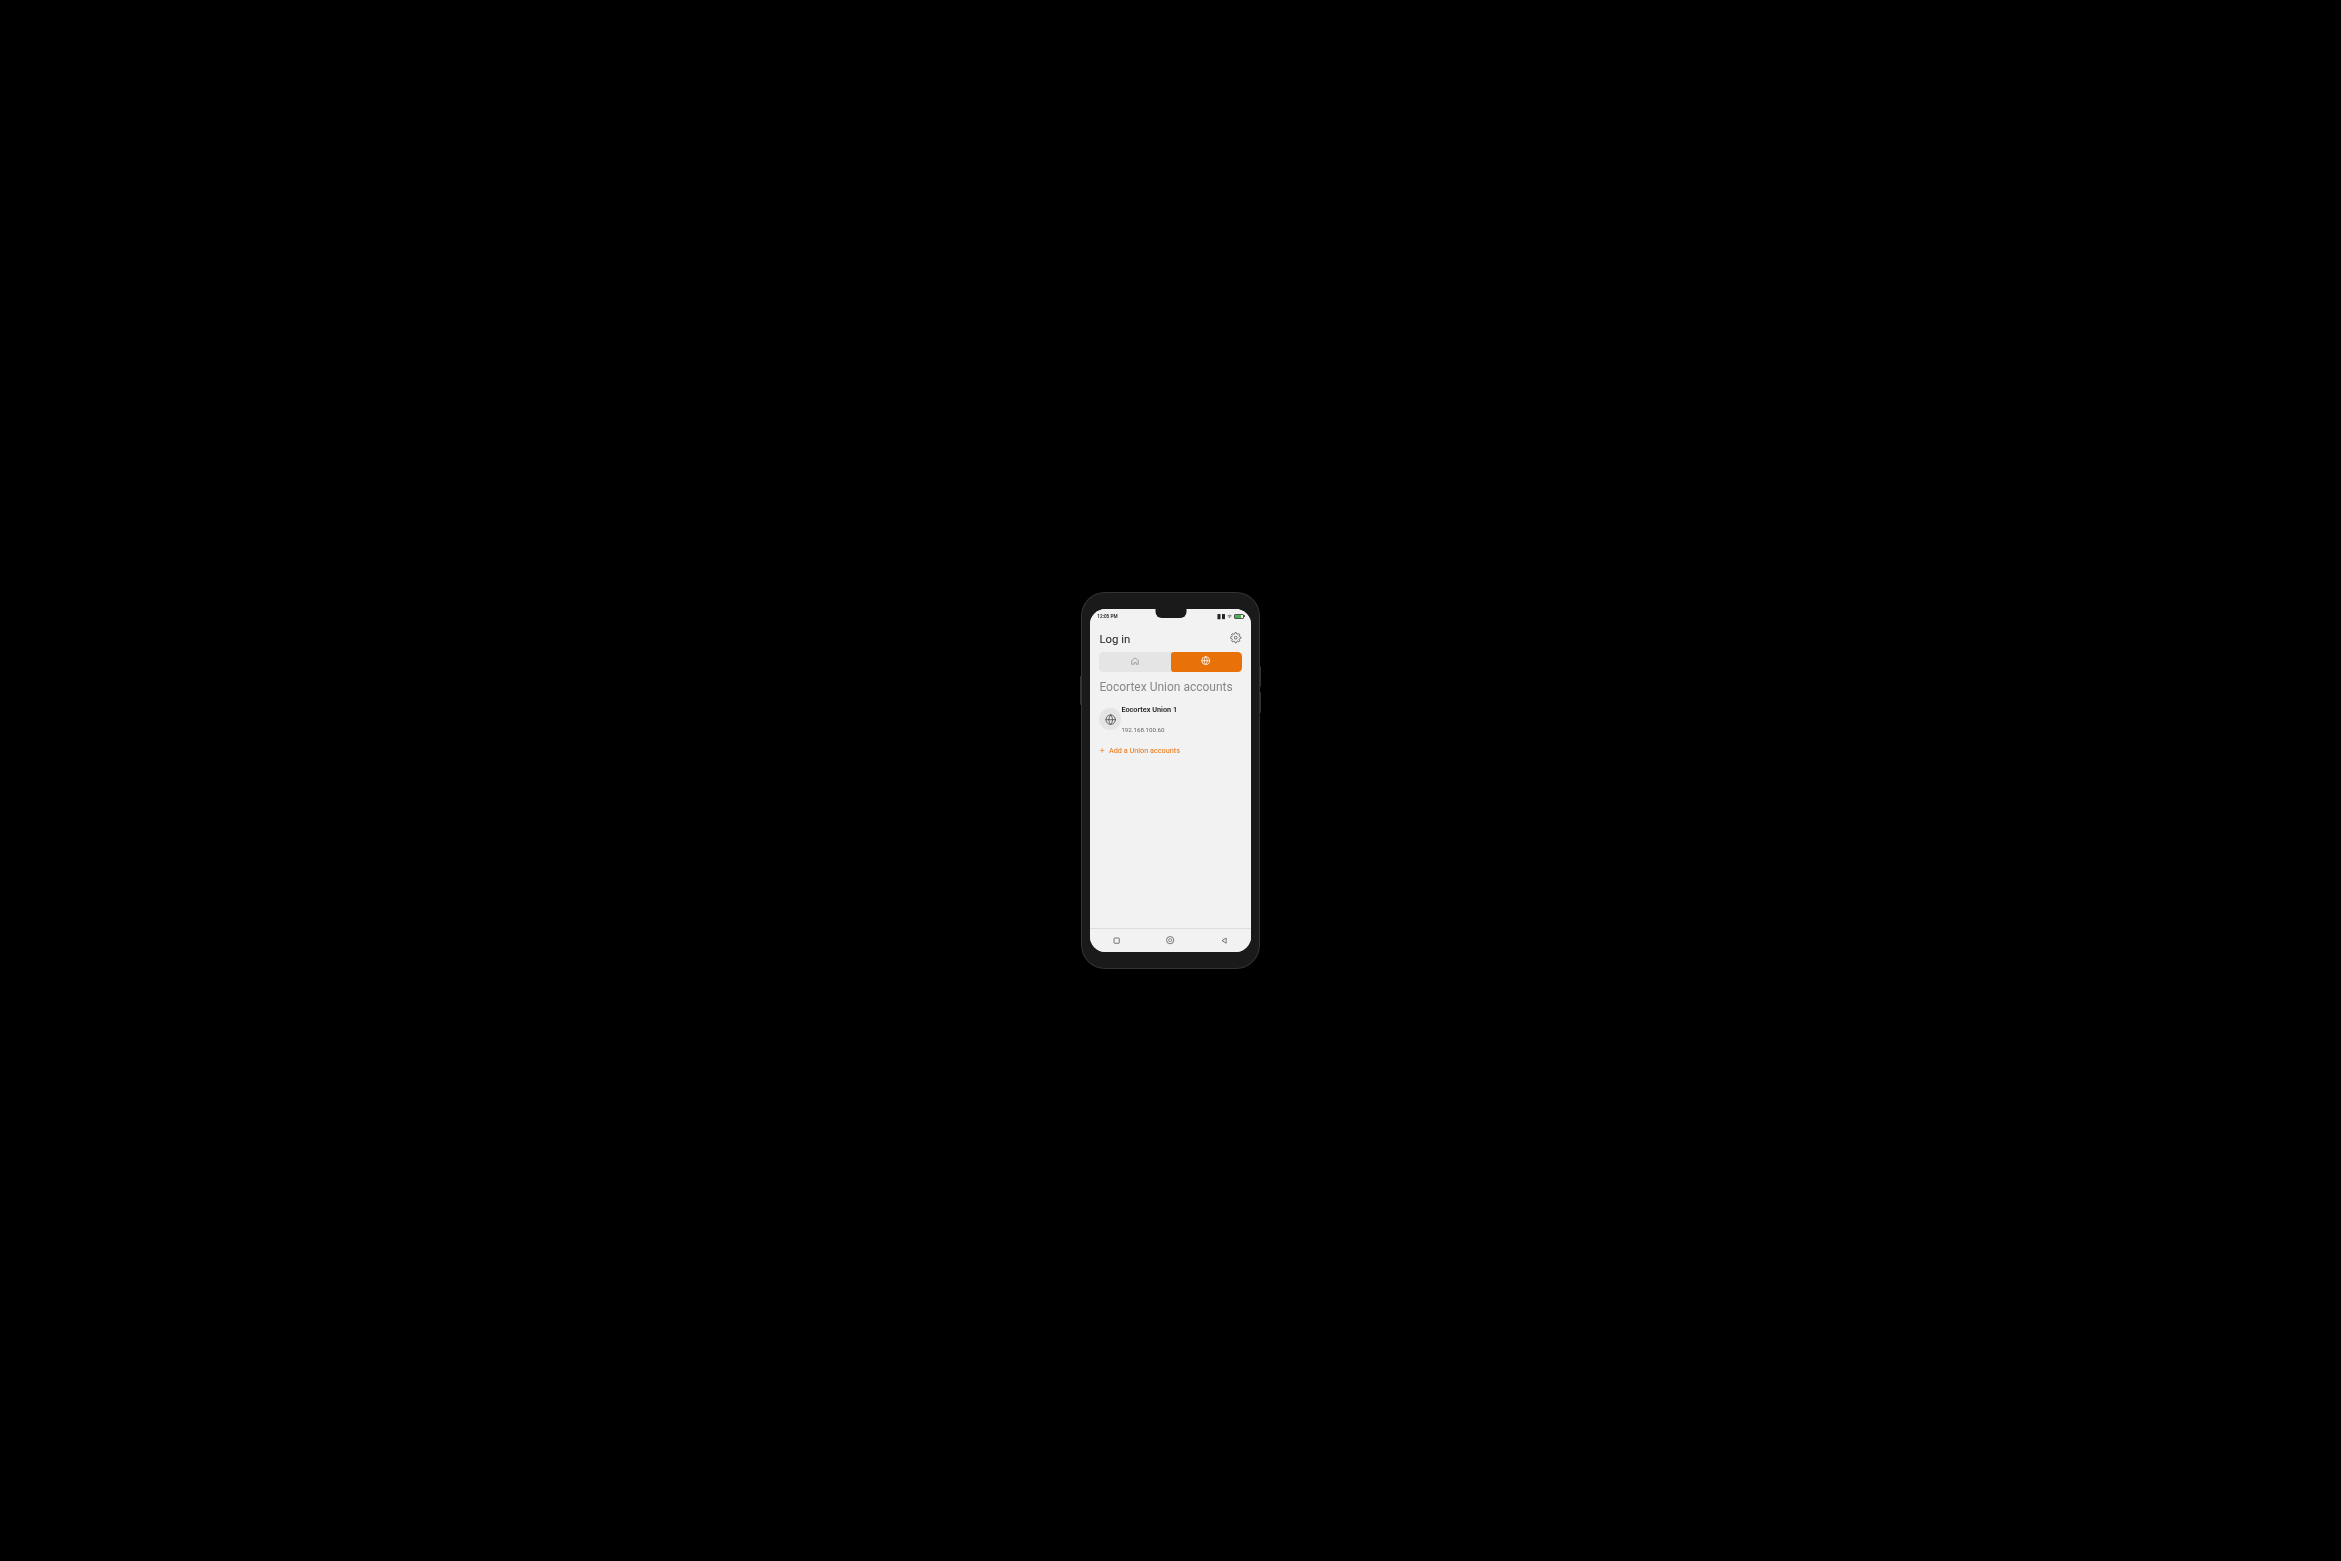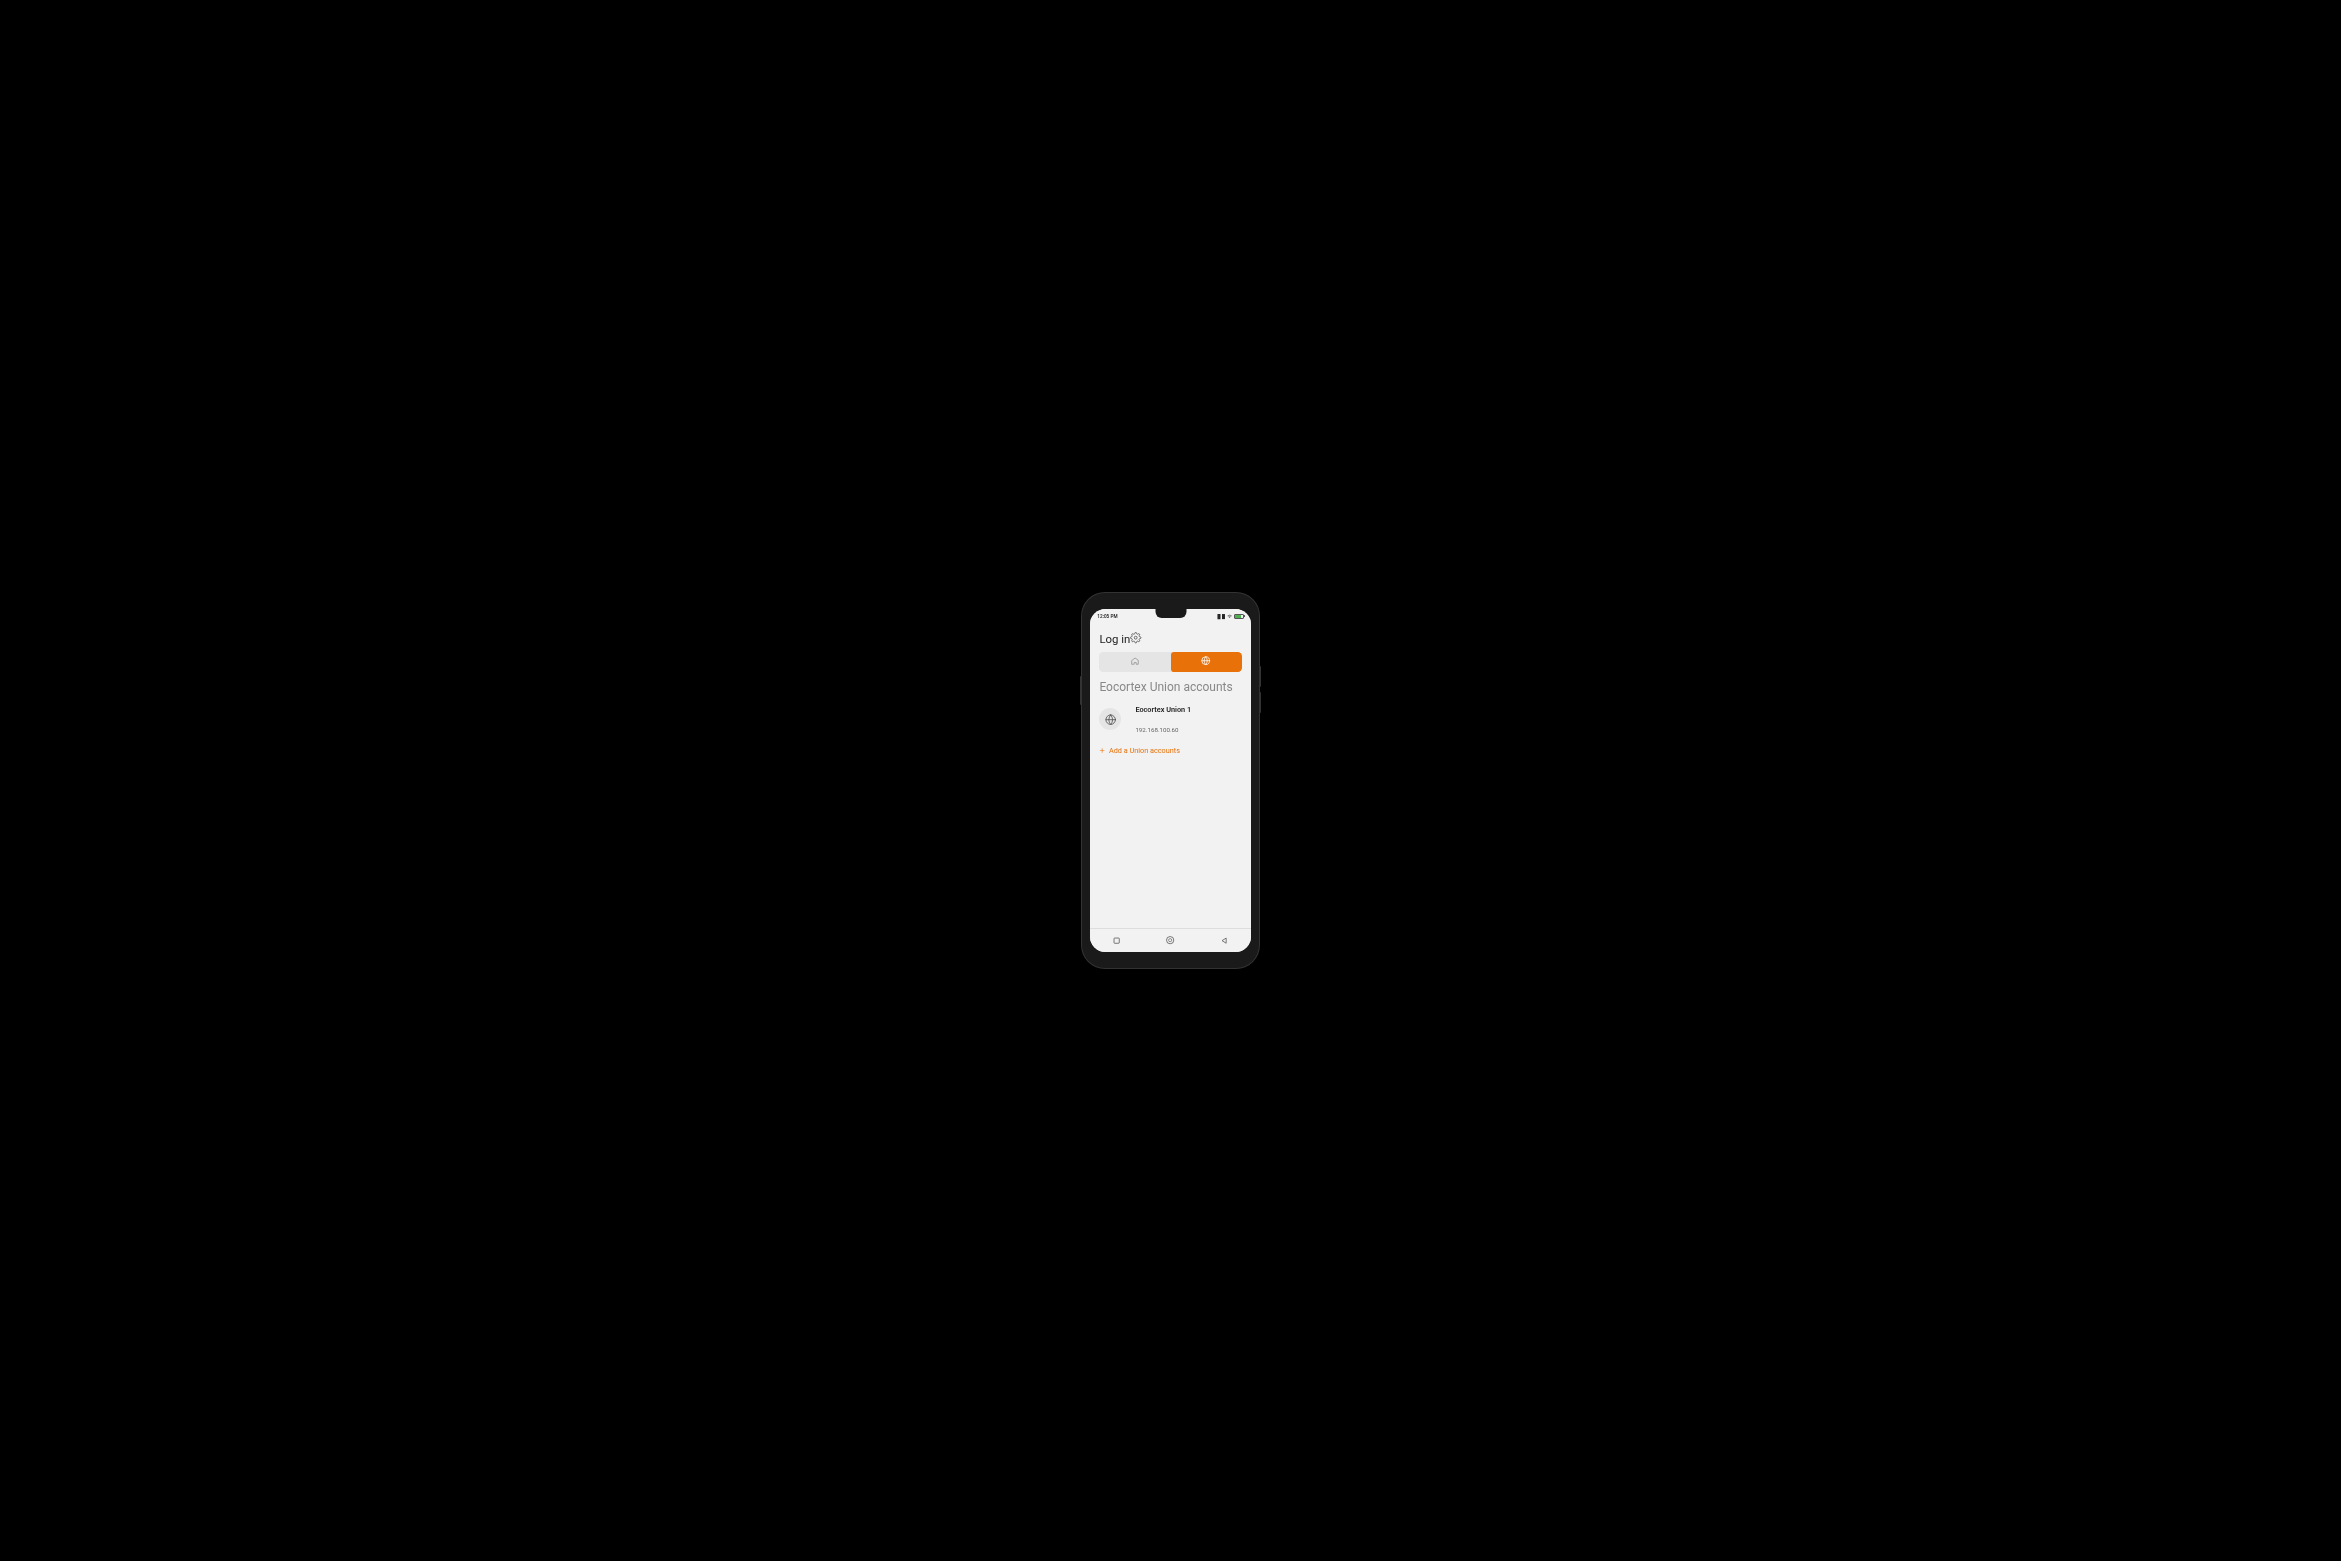--- a/index.html
+++ b/index.html
@@ -109,20 +109,21 @@
       background: #f2f2f2;
       display: flex;
       flex-direction: column;
       overflow-y: auto;
     }
 
     
     .app-header {
       display: flex;
       align-items: center;
+      justify-content: space-between;
       padding: 8.3px 9.4px 6.2px;
       background: #f2f2f2;
     }
 
     .app-title {
       font-size: 11.4px;
       font-weight: 400;
       color: #222;
     }
 
@@ -171,21 +172,21 @@
       color: #888;
       padding: 0 9.4px 5.2px;
     }
 
     
     .account-item {
       display: flex;
       align-items: center;
       padding: 5.2px 9.4px;
       cursor: pointer;
-      gap: 14px;
+      gap: 0;
     }
 
     .account-avatar {
       width: 22px;
       height: 22px;
       background: #e5e5e5;
       border-radius: 50%;
       display: flex;
       align-items: center;
       justify-content: center;

